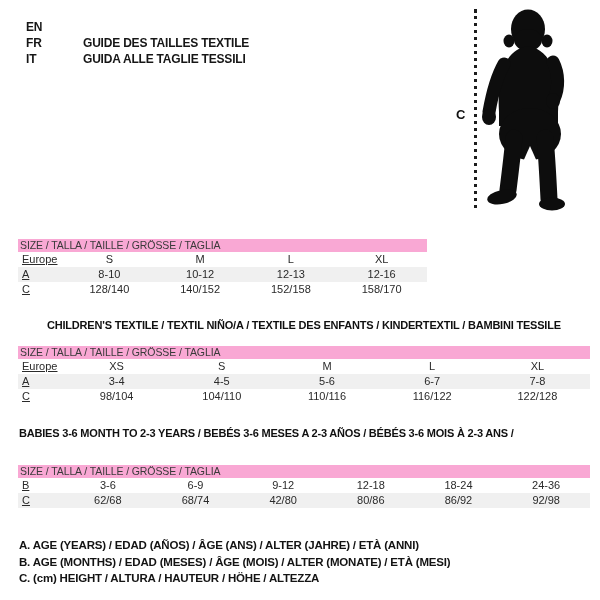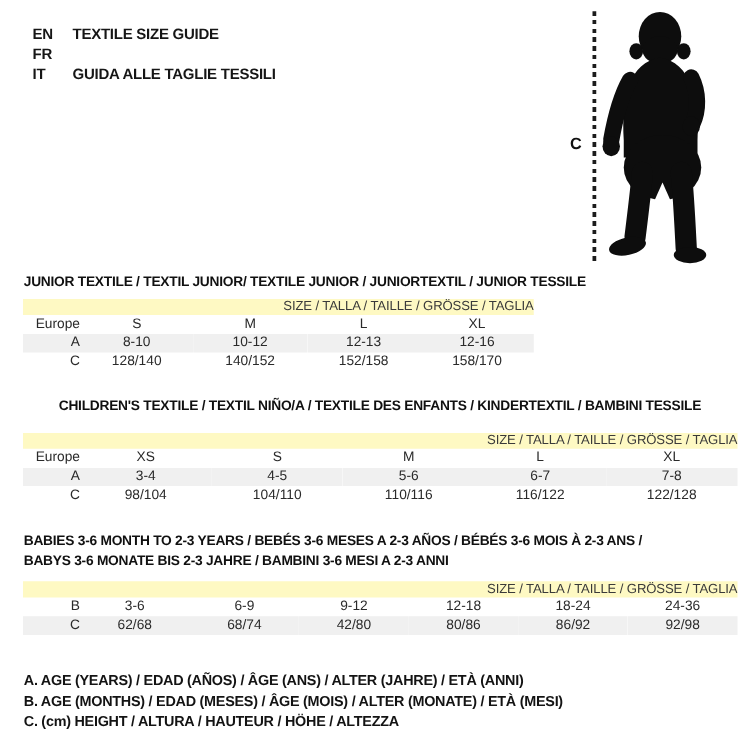--- a/index.html
+++ b/index.html
@@ -2,52 +2,52 @@
 <html><head>
 <meta charset="utf-8">
 <style>
   html,body{margin:0;padding:0;background:#fff;}
   .canvas{
     position:relative;width:600px;height:600px;background:#ffffff;overflow:hidden;
     font-family:"Liberation Sans",sans-serif;color:#1d1d1d;
   }
   
   .langs{position:absolute;left:26px;top:19px;}
-  .lang-row{display:flex;height:16px;align-items:center;font-weight:700;font-size:12px;letter-spacing:-0.2px;color:#161616;}
+  .lang-row{display:flex;height:16px;align-items:center;font-weight:700;font-size:12px;letter-spacing:-0.2px;color:#161616;gap:25px;}
   .lang-code{width:32px;flex:0 0 32px;}
   
   .figure-wrap{position:absolute;left:440px;top:0;width:160px;height:218px;}
   .dash-line{position:absolute;left:474px;top:9px;width:3px;height:201px;
     background:repeating-linear-gradient(to bottom,#1c1c1c 0 3.5px,transparent 3.5px 7px);}
   .c-label{position:absolute;left:456px;top:107px;font-weight:700;font-size:13px;color:#111;}
   
   .sec-title{position:absolute;font-weight:700;font-size:11px;letter-spacing:-0.2px;color:#101010;line-height:16px;white-space:nowrap;}
   .sec-title.wrap2{white-space:normal;width:560px;}
   
   table.size{position:absolute;border-collapse:collapse;table-layout:fixed;font-size:11px;color:#2a2a2a;}
   table.size td{padding:0;text-align:center;height:15px;line-height:15px;overflow:hidden;white-space:nowrap;}
-  table.size tr.band td{background:#fef9c3;text-align:right;font-size:10.5px;color:#3a3a3a;height:13px;line-height:13px;padding-left:2px;letter-spacing:-0.1px;}
-  table.size td.rl{text-align:right;padding-left:4px;}
+  table.size tr.band td{background:#f9a8d4;text-align:left;font-size:10.5px;color:#3a3a3a;height:13px;line-height:13px;padding-left:2px;letter-spacing:-0.1px;}
+  table.size td.rl{text-align:left;padding-left:4px;text-decoration:underline;}
   table.size tr.alt td{background:#f0f0f0;}
   
   .footnotes{position:absolute;left:19px;top:537px;font-weight:700;font-size:11.5px;line-height:16.5px;letter-spacing:-0.2px;color:#131313;}
   .footnotes div{white-space:nowrap;}
 </style>
 </head>
 <body>
 
 <div class="canvas">
 
   <div class="langs">
     <div class="lang-row">
       <span class="lang-code">EN</span>
-      <span class="lang-label">TEXTILE SIZE GUIDE</span>
     </div>
     <div class="lang-row">
       <span class="lang-code">FR</span>
+      <span class="lang-label">GUIDE DES TAILLES TEXTILE</span>
     </div>
     <div class="lang-row">
       <span class="lang-code">IT</span>
       <span class="lang-label">GUIDA ALLE TAGLIE TESSILI</span>
     </div>
   </div>
 
   <div class="dash-line"></div>
   <span class="c-label">C</span>
 
@@ -74,21 +74,20 @@
         <ellipse cx="112" cy="204" rx="13" ry="6.5"></ellipse>
 
         <path d="M64,64 C56,78 52,95 49,112" fill="none" stroke="#0d0d0d" stroke-width="13" stroke-linecap="round"></path>
         <ellipse cx="49" cy="117" rx="7" ry="8"></ellipse>
         <path d="M113,62 C119,74 119,88 114,99" fill="none" stroke="#0d0d0d" stroke-width="13" stroke-linecap="round"></path>
         <ellipse cx="113" cy="101" rx="7" ry="8"></ellipse>
       </g>
     </svg>
   </div>
 
-  <div class="sec-title" style="left:19px;top:218px;">JUNIOR TEXTILE / TEXTIL JUNIOR/ TEXTILE JUNIOR / JUNIORTEXTIL / JUNIOR TESSILE</div>
   <table class="size" style="left:18px;top:239px;width:409px;">
     <colgroup>
         <col style="width:46px">
         <col>
         <col>
         <col>
         <col>
       </colgroup>
     <tbody>
         <tr class="band">
@@ -154,21 +153,20 @@
       <td>104/110</td>
       <td>110/116</td>
       <td>116/122</td>
       <td>122/128</td>
     </tr>
   </tbody>
     </table>
 
   <div class="sec-title wrap2" style="left:19px;top:425px;">
     <div>BABIES 3-6 MONTH TO 2-3 YEARS / BEBÉS 3-6 MESES A 2-3 AÑOS / BÉBÉS 3-6 MOIS À 2-3 ANS /</div>
-    <div>BABYS 3-6 MONATE BIS 2-3 JAHRE / BAMBINI 3-6 MESI A 2-3 ANNI</div>
   </div>
   <table class="size" style="left:18px;top:465px;width:572px;">
     <colgroup>
         <col style="width:46px">
         <col>
         <col>
         <col>
         <col>
         <col>
         <col>

